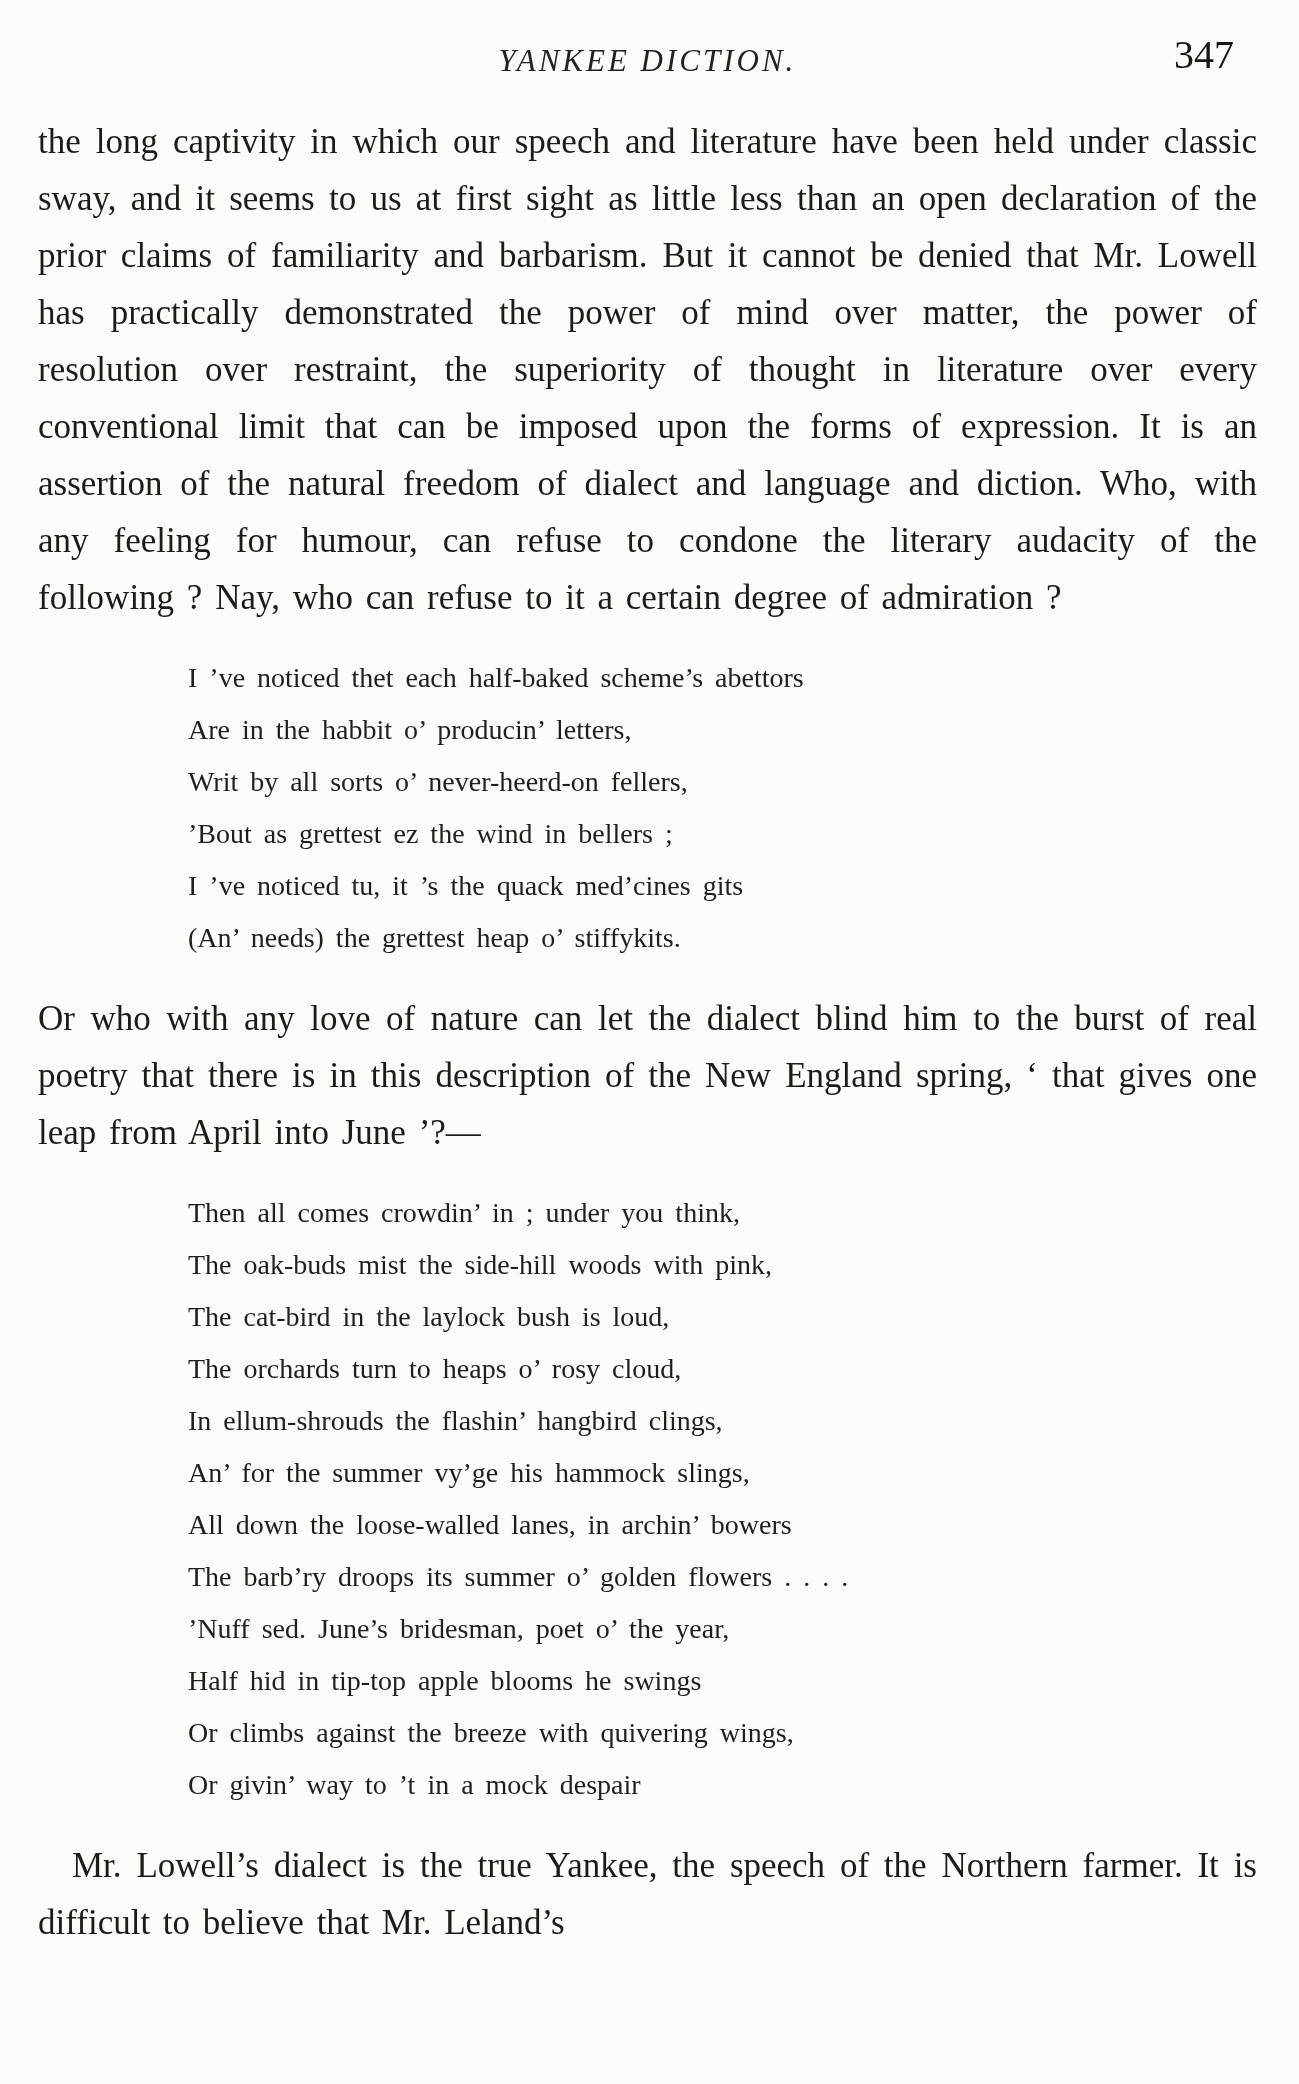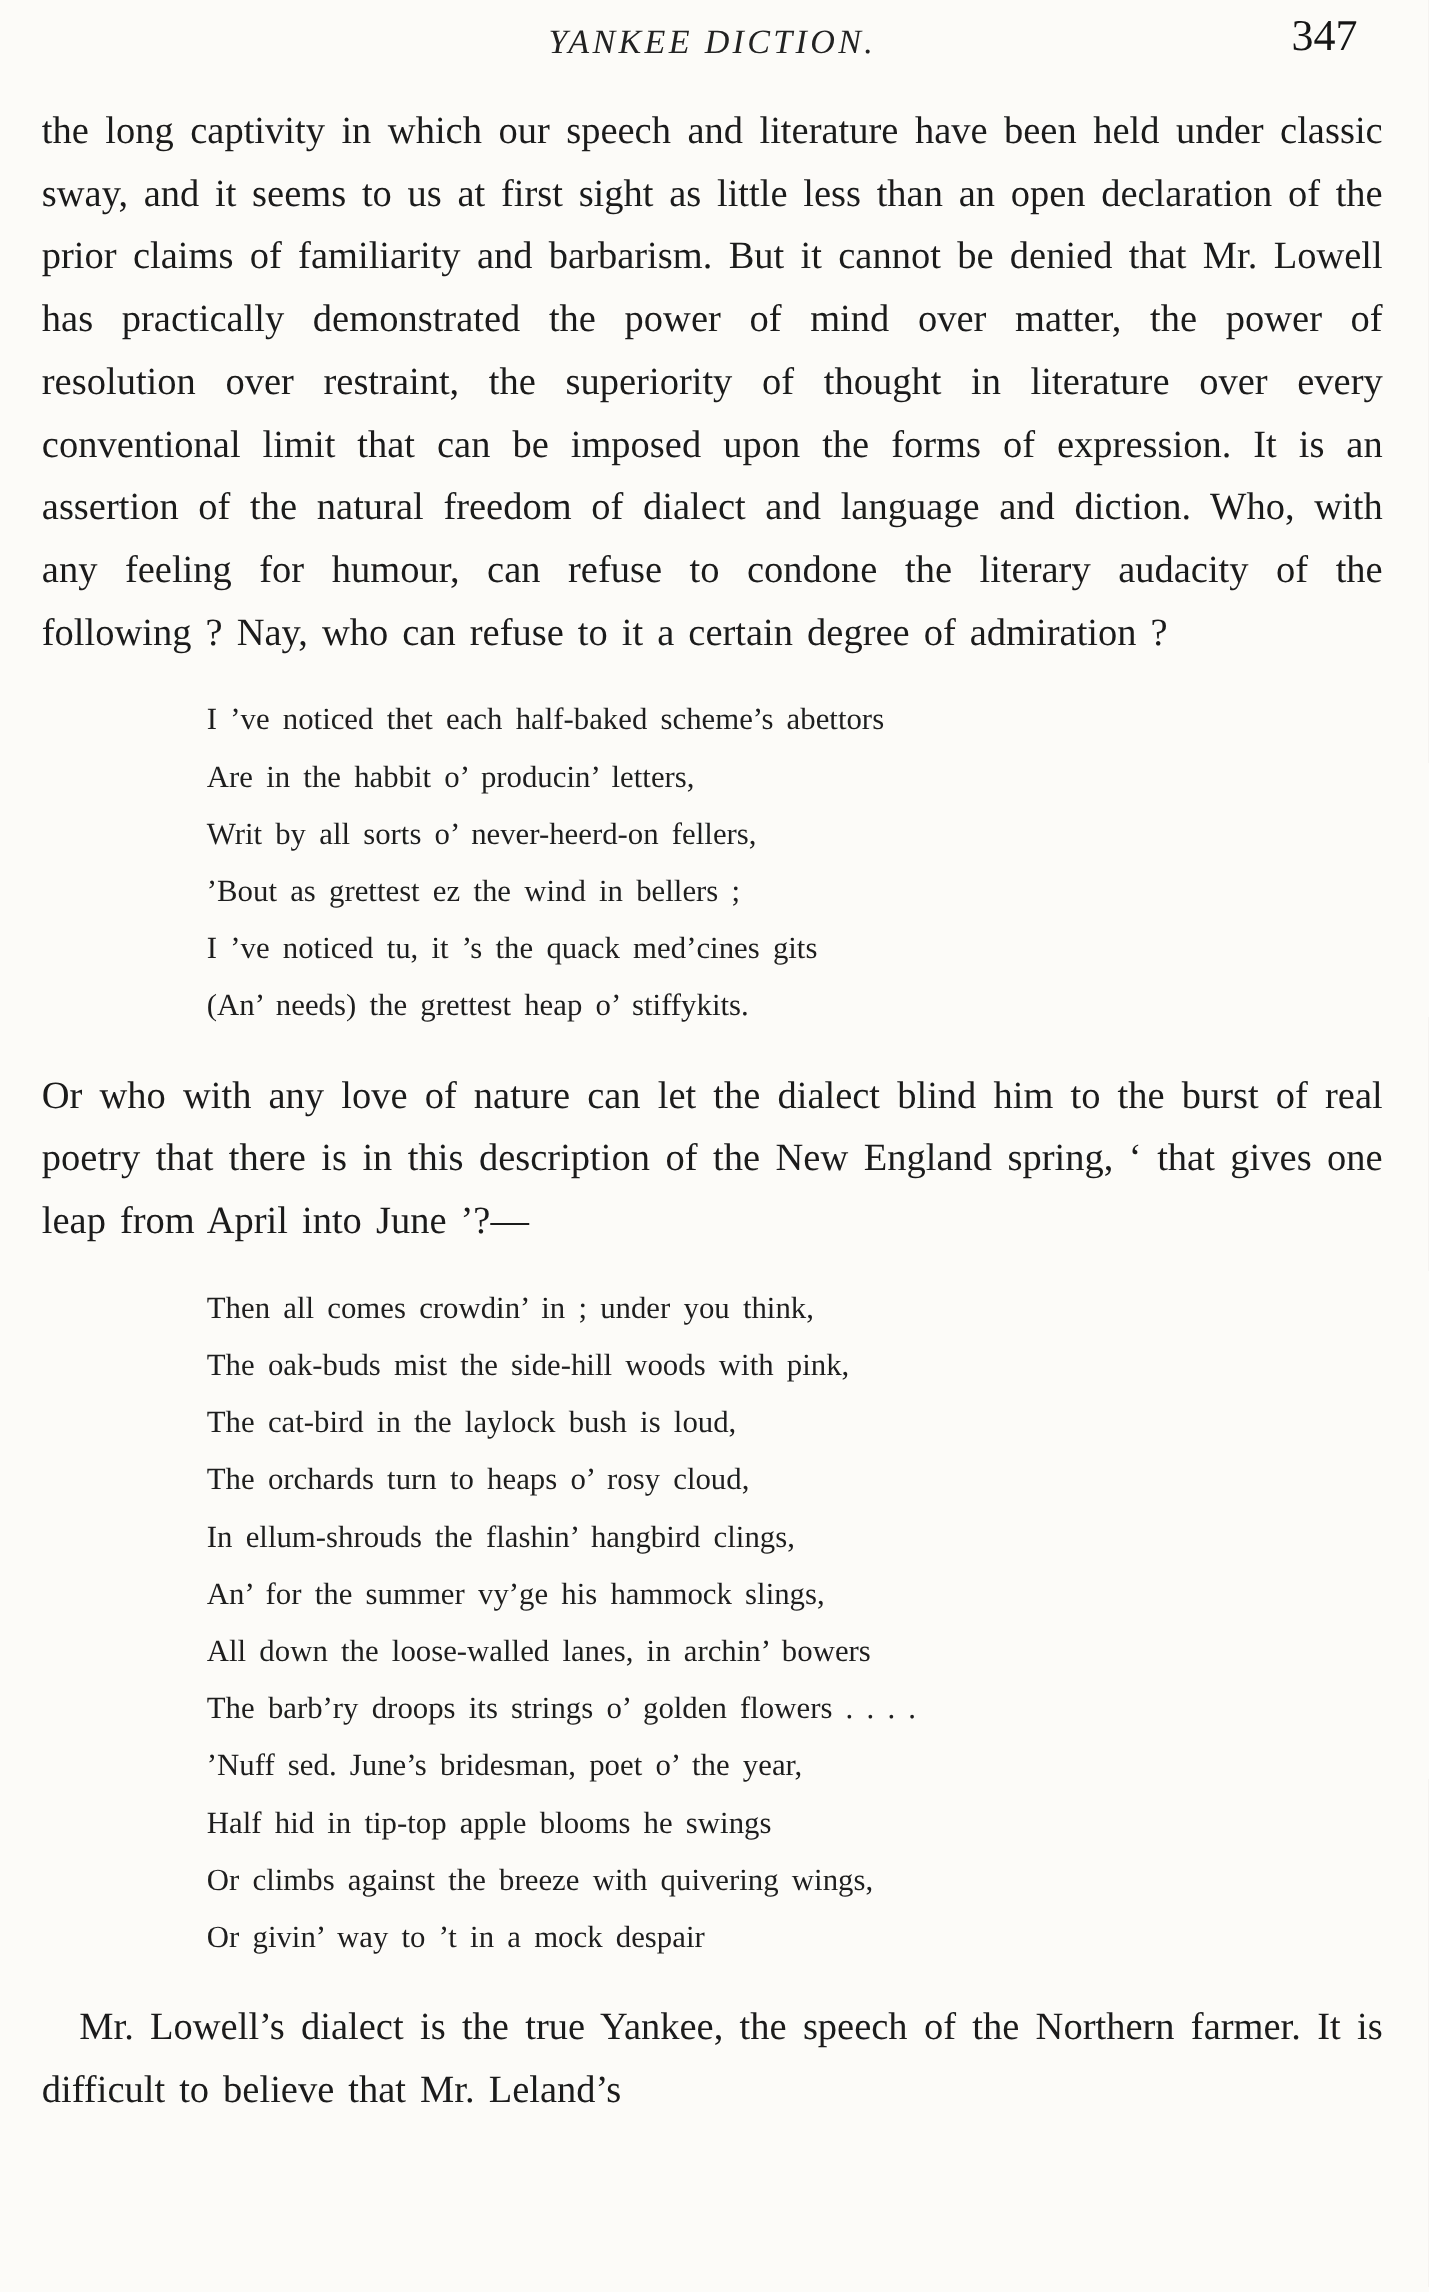--- a/index.html
+++ b/index.html
@@ -9,21 +9,21 @@
   }
 
   .page {
     position: relative;
     width: 1299px;
     height: 2084px;
     margin: 0 auto;
     background: #fcfbf8;
     color: #1b1b1b;
     font-family: "Liberation Serif", "DejaVu Serif", serif;
-    padding: 8px 42px 0 38px;
+    padding: 31px 42px 0 38px;
     overflow: hidden;
   }
 
   
   .header {
     position: relative;
     height: 52px;
     margin-top: 4px;
   }
   .running-title {
@@ -90,21 +90,21 @@
   <p class="para para-after-poem">Or who with any love of nature can let the dialect blind him to the burst of real poetry that there is in this description of the New England spring, ‘ that gives one leap from April into June ’?—</p>
 
   <div class="poem">
     <div class="poem-line">Then all comes crowdin’ in ; under you think,</div>
     <div class="poem-line">The oak-buds mist the side-hill woods with pink,</div>
     <div class="poem-line">The cat-bird in the laylock bush is loud,</div>
     <div class="poem-line">The orchards turn to heaps o’ rosy cloud,</div>
     <div class="poem-line">In ellum-shrouds the flashin’ hangbird clings,</div>
     <div class="poem-line">An’ for the summer vy’ge his hammock slings,</div>
     <div class="poem-line">All down the loose-walled lanes, in archin’ bowers</div>
-    <div class="poem-line">The barb’ry droops its strings o’ golden flowers . . . .</div>
+    <div class="poem-line">The barb’ry droops its summer o’ golden flowers . . . .</div>
     <div class="poem-line">’Nuff sed. June’s bridesman, poet o’ the year,</div>
     <div class="poem-line">Half hid in tip-top apple blooms he swings</div>
     <div class="poem-line">Or climbs against the breeze with quivering wings,</div>
     <div class="poem-line">Or givin’ way to ’t in a mock despair</div>
   </div>
 
   <p class="para para-indent">Mr. Lowell’s dialect is the true Yankee, the speech of the Northern farmer. It is difficult to believe that Mr. Leland’s</p>
 
 </div>
 

